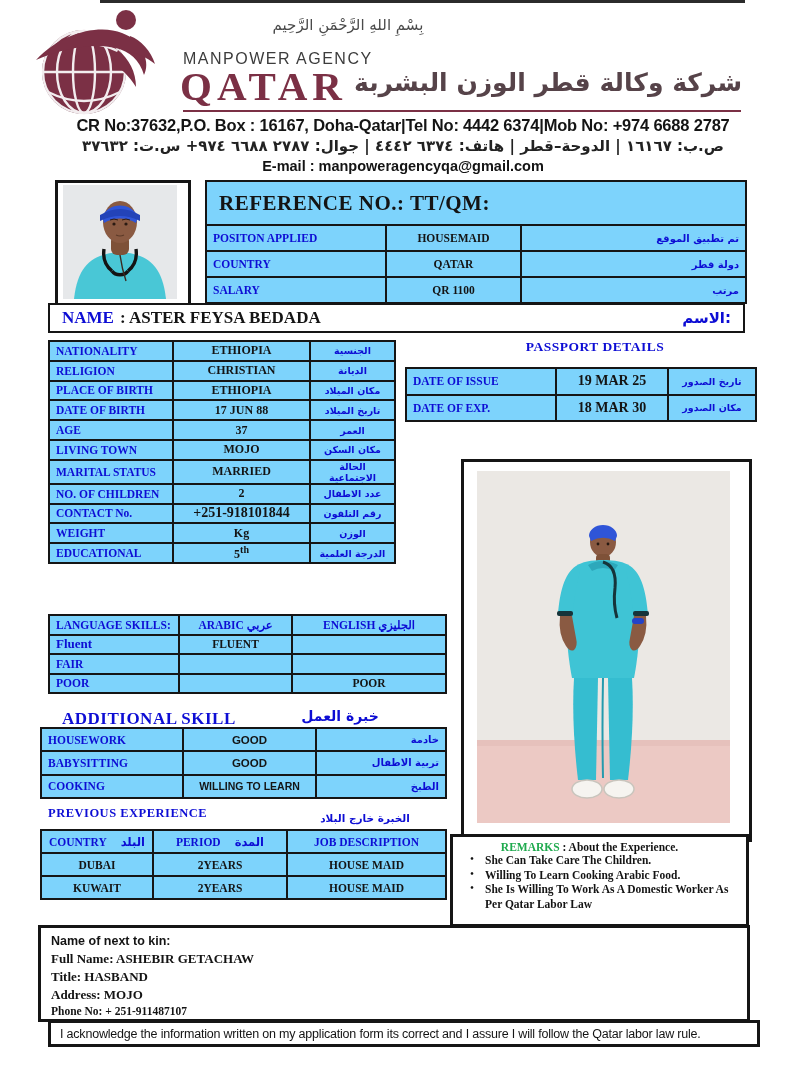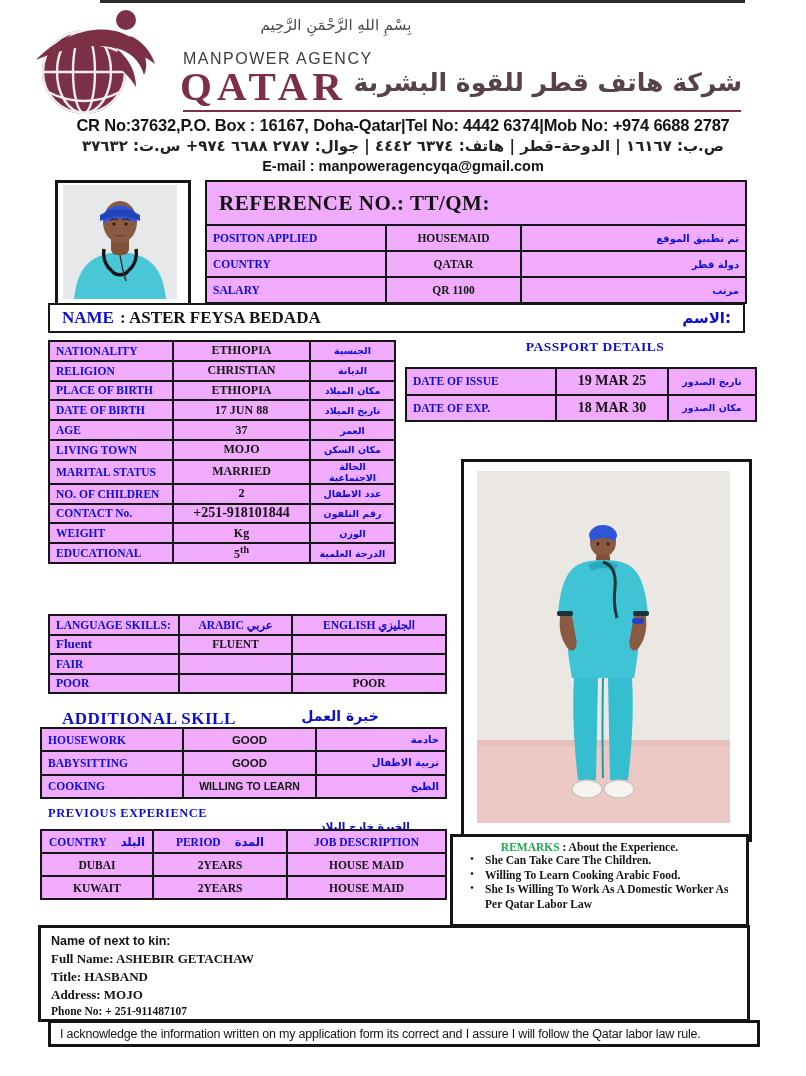--- a/index.html
+++ b/index.html
@@ -8,35 +8,35 @@
   .abs{position:absolute;}
   .b{font-weight:bold;}
   .ctr{text-align:center;}
   .blue{color:#0d0dd4;}
   .sans{font-family:"Liberation Sans",sans-serif;}
   .ar{font-family:"DejaVu Sans",sans-serif;}
 
   
   .artifact-line{left:100px;top:0;width:645px;height:3px;background:#2b2b2b;}
   .logo{left:30px;top:6px;width:138px;height:112px;}
-  .bismillah{left:241px;top:16px;width:190px;height:28px;text-align:center;font-size:15px;color:#4a4a4a;}
+  .bismillah{left:253px;top:16px;width:190px;height:28px;text-align:center;font-size:15px;color:#4a4a4a;}
   .agency-small{left:183px;top:50px;font-size:16px;letter-spacing:1.5px;color:#3c3c3c;font-family:"Liberation Sans",sans-serif;}
   .agency-big{left:180px;top:62px;font-size:41px;font-weight:bold;letter-spacing:5px;color:#7b3045;}
   .agency-ar{left:350px;top:68px;width:392px;font-size:25px;font-weight:600;color:#564349;text-align:right;direction:rtl;}
   .brand-rule{left:183px;top:110px;width:558px;height:2px;background:#7b3045;}
   .cr-line{left:0;top:116px;width:806px;font-size:16.5px;letter-spacing:-0.2px;}
   .addr-ar{left:0;top:137px;width:806px;font-size:15px;direction:rtl;color:#222;}
   .email-line{left:0;top:158px;width:806px;font-size:14.5px;}
 
   
   .photo-box{left:55px;top:180px;width:130px;height:122px;border:3px solid #151515;background:#fff;}
   .body-photo-box{left:461px;top:459px;width:285px;height:377px;border:3px solid #151515;background:#fff;}
 
   
-  table.frm{border-collapse:collapse;table-layout:fixed;position:absolute;background:#f0abfc;}
+  table.frm{border-collapse:collapse;table-layout:fixed;position:absolute;background:#7dd3fc;}
   table.frm td{border:2px solid #151515;padding:0 6px;font-weight:bold;overflow:hidden;}
   .ref-tbl{left:205px;top:180px;width:540px;}
   .ref-tbl .hdr{font-size:21px;letter-spacing:.5px;height:42px;padding-left:12px;}
   .ref-tbl td{font-size:11.5px;height:24px;}
   .ref-tbl .arc{font-size:10px;text-align:right;}
   .name-row{left:48px;top:303px;width:697px;height:30px;border:2px solid #151515;
             display:flex;align-items:center;padding:0 12px;box-sizing:border-box;background:#fff;}
   .details-tbl{left:48px;top:340px;width:346px;}
   .details-tbl td{font-size:11.5px;height:17.8px;}
   .details-tbl .val{font-size:12px;text-align:center;}
@@ -47,21 +47,21 @@
   .pass-tbl .val{font-size:14px;text-align:center;}
   .pass-tbl .arc{font-size:9.5px;text-align:center;}
   .lang-tbl{left:48px;top:614px;width:397px;}
   .lang-tbl td{font-size:11.5px;height:17.5px;}
   .addl-title{left:62px;top:709px;font-size:17px;letter-spacing:.5px;text-align:right;}
   .addl-title-ar{left:295px;top:708px;width:90px;font-size:14px;text-align:center;}
   .addl-tbl{left:40px;top:727px;width:405px;}
   .addl-tbl td{font-size:11.5px;height:21.3px;}
   .addl-tbl .arc{font-size:10px;text-align:right;}
   .prev-title{left:48px;top:806px;font-size:12.5px;letter-spacing:.5px;}
-  .prev-title-ar{left:310px;top:812px;width:110px;font-size:10.5px;text-align:center;margin-top:8px;}
+  .prev-title-ar{left:310px;top:812px;width:110px;font-size:10.5px;text-align:center;}
   .exp-tbl{left:40px;top:829px;width:405px;}
   .exp-tbl td{font-size:11.5px;height:21px;text-align:center;}
   .exp-hd{display:flex;justify-content:center;gap:14px;align-items:center;}
 
   
   .remarks-box{left:450px;top:834px;width:299px;height:93px;border:3px solid #151515;box-sizing:border-box;
                background:#fff;padding:4px 6px 0 6px;font-size:11.5px;font-weight:bold;}
   .remarks-head{text-align:center;padding-right:20px;}
   .remark-item{display:grid;grid-template-columns:26px 1fr;line-height:1.28;}
   .remark-item .dot{text-align:center;font-size:10px;}
@@ -94,21 +94,21 @@
       <circle cx="96" cy="14" r="10"></circle>
       <path d="M6,54 C32,26 70,18 92,27 C103,31 110,38 114,48 C117,56 117,62 114,69 C110,54 99,45 86,42 C60,36 28,44 6,54 Z"></path>
       <path d="M100,30 C111,34 121,45 125,58 C116,51 107,47 100,46 Z"></path>
       <path d="M88,44 C99,53 106,66 106,81 C99,70 91,62 82,57 Z"></path>
     </g>
   </svg>
 
   <div class="abs bismillah ar">بِسْمِ اللهِ الرَّحْمَنِ الرَّحِيم</div>
   <div class="abs agency-small">MANPOWER AGENCY</div>
   <div class="abs agency-big">QATAR</div>
-  <div class="abs agency-ar ar">شركة هاتف قطر للقوة البشربة</div>
+  <div class="abs agency-ar ar">شركة وكالة قطر الوزن البشربة</div>
   <div class="abs brand-rule"></div>
   <div class="abs cr-line ctr b sans">CR No:37632,P.O. Box : 16167, Doha-Qatar|Tel No: 4442 6374|Mob No: +974 6688 2787</div>
   <div class="abs addr-ar ctr b ar">ص.ب: ١٦١٦٧ | الدوحة–قطر | هاتف: ٦٣٧٤ ٤٤٤٢ | جوال: ٢٧٨٧ ٦٦٨٨ ٩٧٤+ س.ت: ٣٧٦٣٢</div>
   <div class="abs email-line ctr b sans">E-mail : manpoweragencyqa@gmail.com</div>
 
   <div class="abs photo-box">
     <svg viewBox="0 0 124 116" width="124" height="116">
       <rect width="124" height="116" fill="#ffffff"></rect>
       <rect x="5" y="2" width="114" height="114" fill="#e6e8ea"></rect>
       <path d="M16,116 C20,80 36,71 62,69 C88,71 104,80 108,116 Z" fill="#49c7d6"></path>

